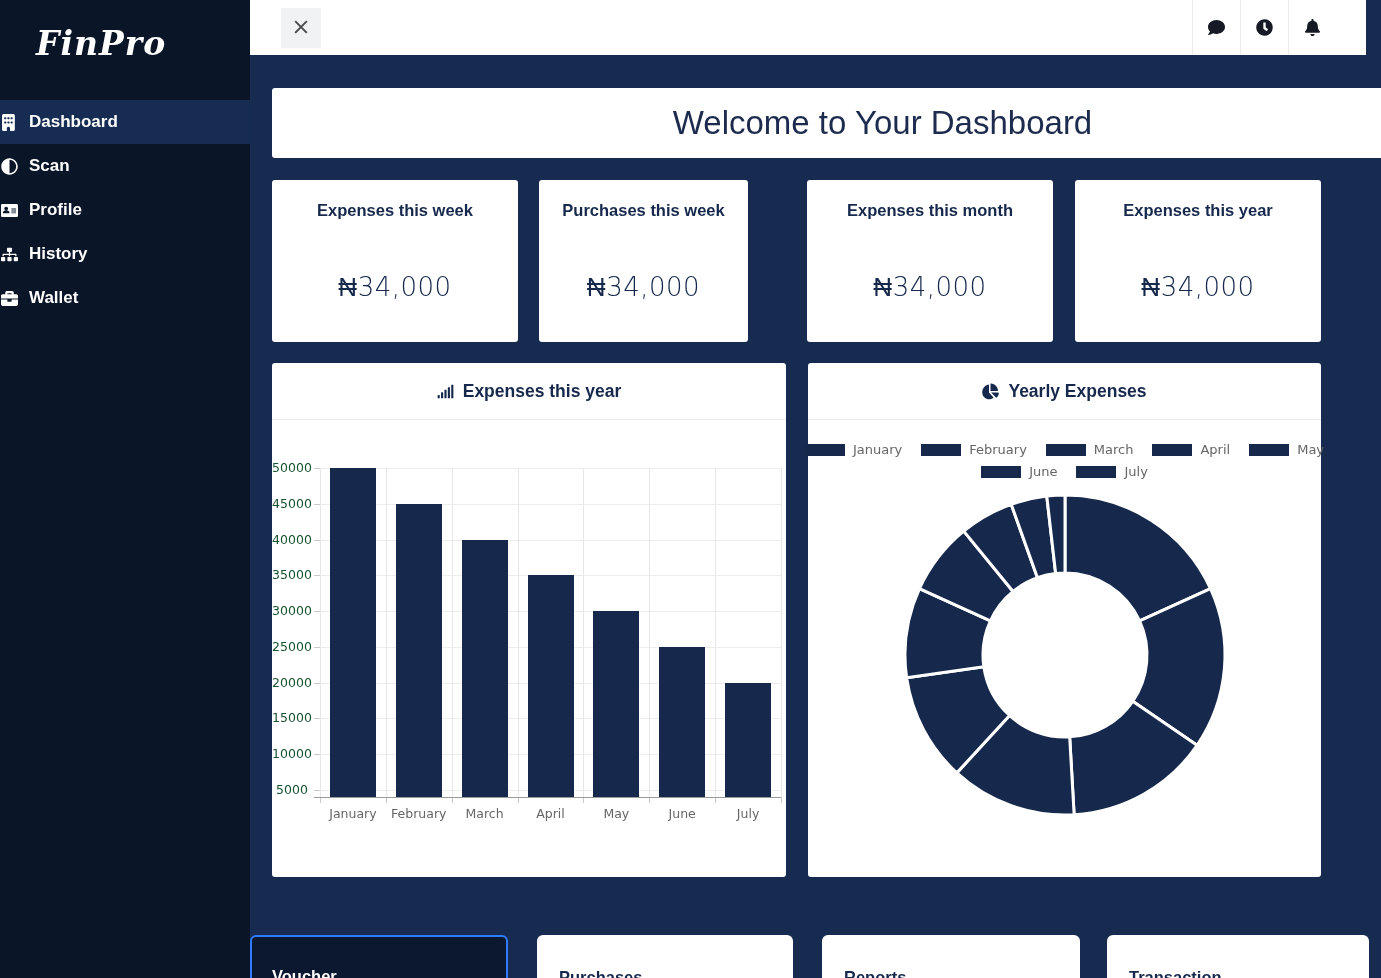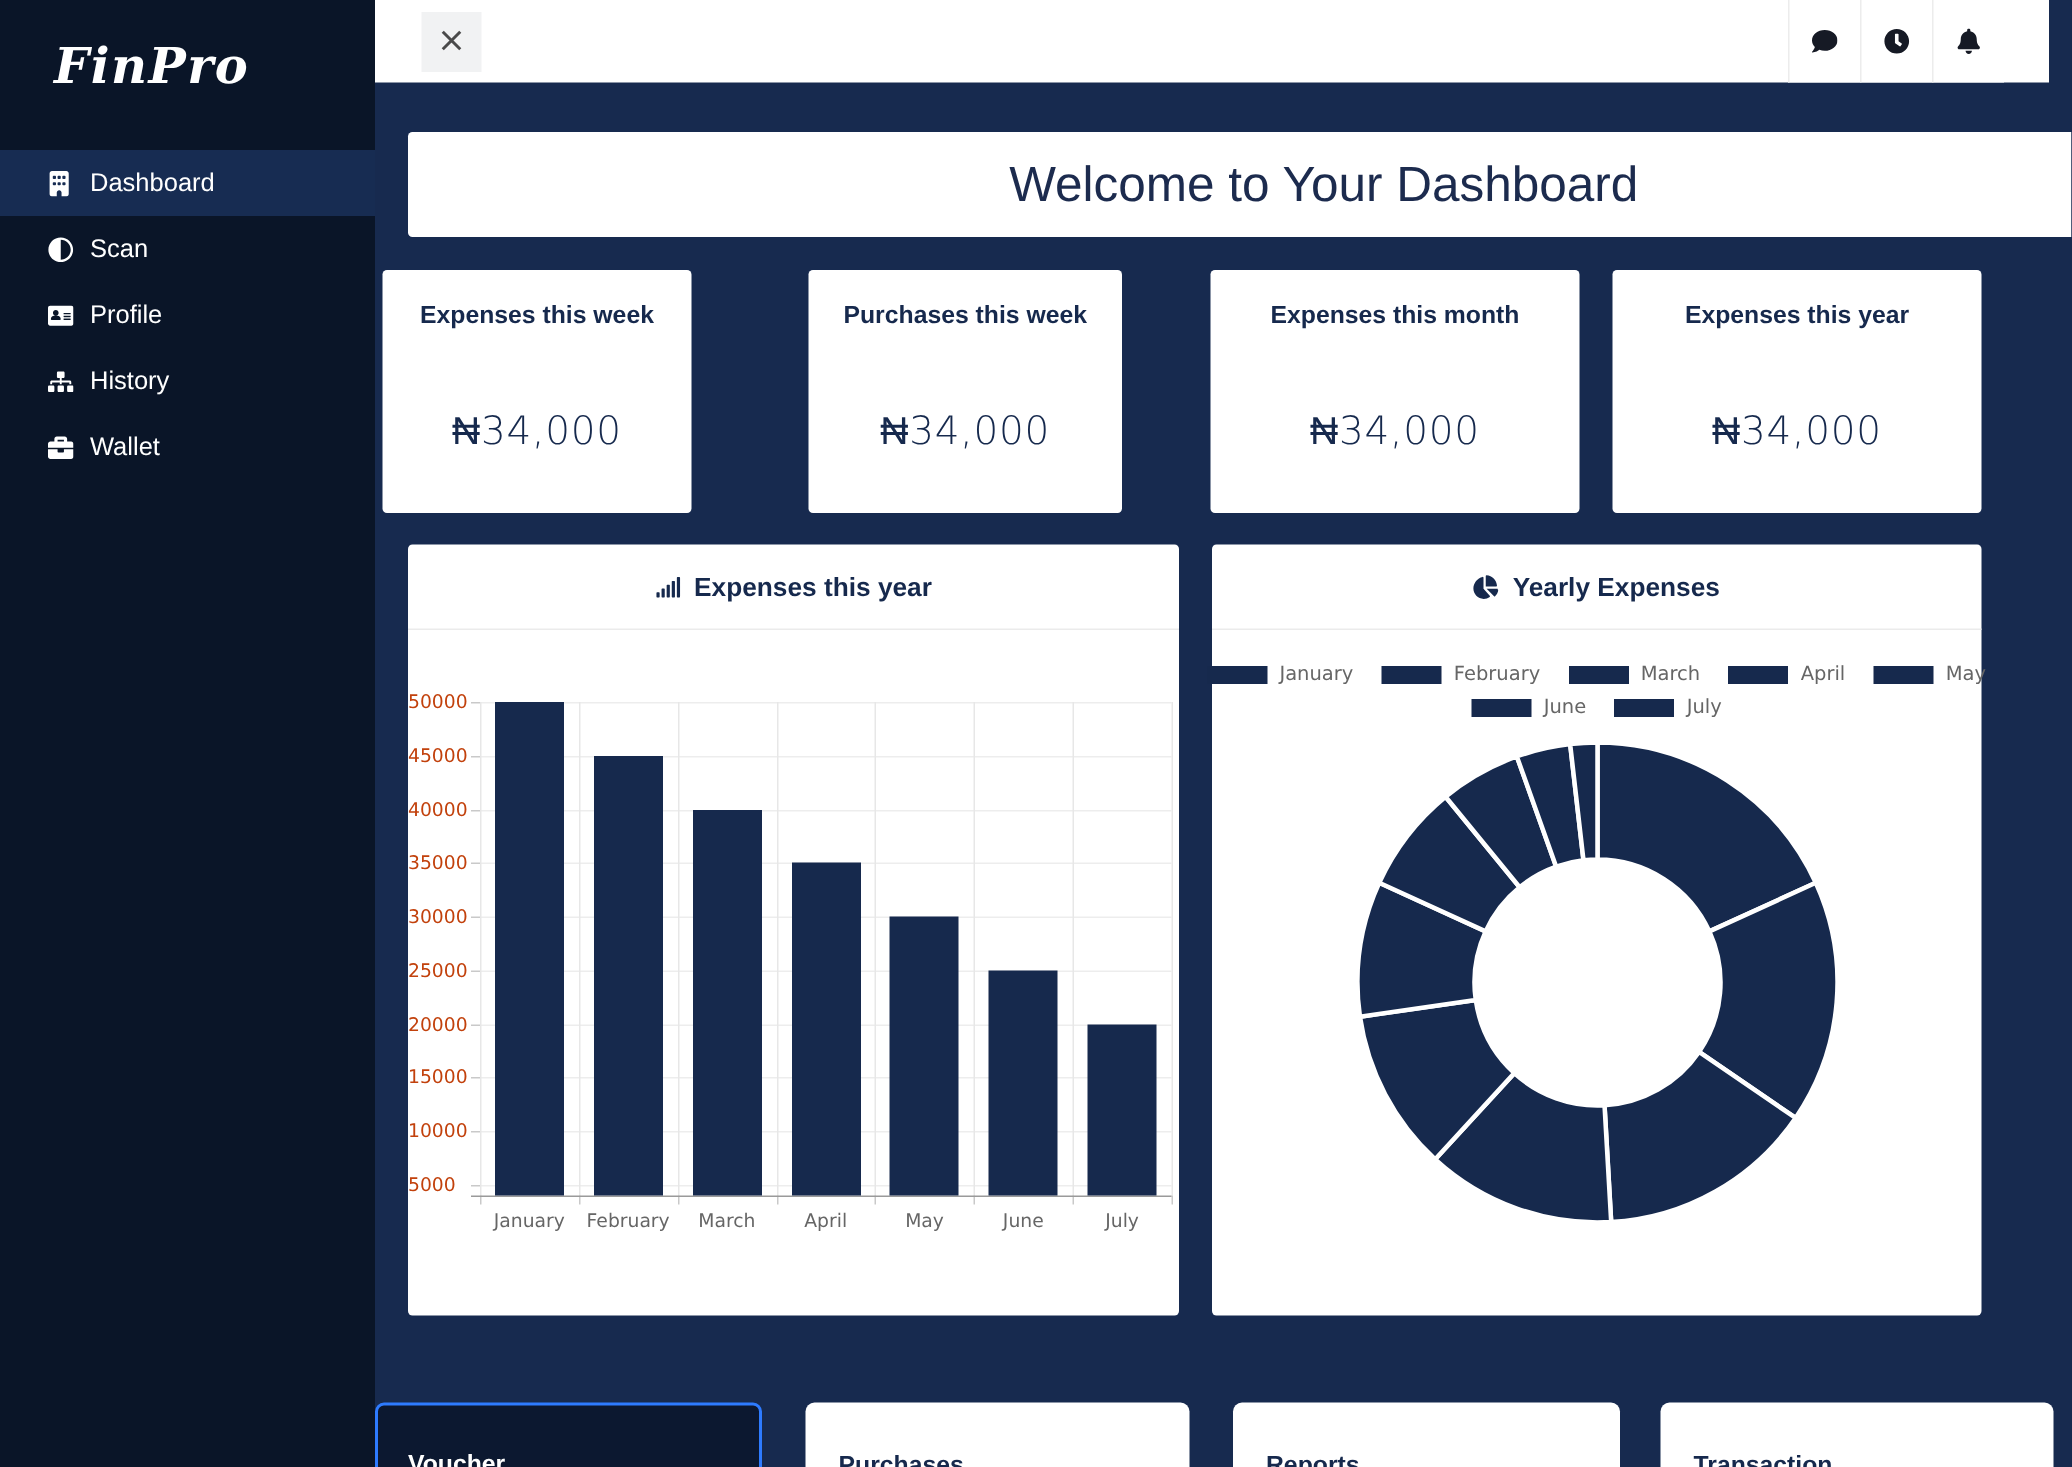--- a/index.html
+++ b/index.html
@@ -5,22 +5,22 @@
   html,body{margin:0;padding:0;background:#172a4f;}
   *{box-sizing:border-box;}
   .app{position:relative;width:1381px;height:978px;overflow:hidden;background:#172a4f;
        font-family:"Liberation Sans","DejaVu Sans",sans-serif;}
 
   
   .sidebar{position:absolute;left:0;top:0;width:250px;height:978px;background:#0a1528;z-index:3;}
   .logo{padding:24px 0 0 36px;color:#fff;font-family:"DejaVu Serif",serif;
         font-style:italic;font-weight:700;font-size:33px;letter-spacing:1px;}
   .menu{position:absolute;left:0;top:100px;width:250px;}
-  .menu-item{height:44px;display:flex;align-items:center;padding-left:31px;gap:11px;
-             color:#fff;font-weight:400;font-size:17px;cursor:pointer;}
+  .menu-item{height:44px;display:flex;align-items:center;gap:11px;
+             color:#fff;font-weight:700;font-size:17px;cursor:pointer;}
   .menu-item.active{background:#172c52;}
   .mi{width:18px;height:18px;display:inline-flex;align-items:center;justify-content:center;flex:0 0 18px;}
   .mi svg{width:17px;height:17px;fill:#ffffff;}
 
   
   .topbar{position:absolute;left:250px;top:0;width:1116px;height:55px;background:#ffffff;z-index:2;}
   .close-btn{position:absolute;left:31px;top:8px;width:40px;height:40px;background:#f1f2f3;
              border:none;display:flex;align-items:center;justify-content:center;cursor:pointer;padding:0;}
   .close-btn svg{width:20px;height:20px;stroke:#4a4a4a;stroke-width:2.4;}
   .topbar-icons{position:absolute;left:942px;top:0;height:55px;display:flex;}
@@ -49,21 +49,21 @@
   .bar-legend{position:absolute;top:80px;left:0;width:100%;display:flex;align-items:center;
               justify-content:center;gap:9px;}
   .bar-swatch{width:36px;height:11px;background:#16294d;border:3px solid #4bc0c0;display:inline-block;}
   .legend-label{font-size:13px;color:#666;font-family:"DejaVu Sans",sans-serif;}
 
   #bar-plot{position:absolute;inset:0;pointer-events:none;}
   #bar-plot .hgrid{position:absolute;height:1px;background:#ededed;}
   #bar-plot .vgrid{position:absolute;width:1px;background:#e7e7e7;}
   #bar-plot .tick{position:absolute;background:#c9c9c9;}
   #bar-plot .baseline{position:absolute;height:1px;background:#9a9a9a;}
-  #bar-plot .ylabel{position:absolute;text-align:left;font-size:12.5px;color:#c2410c;
+  #bar-plot .ylabel{position:absolute;text-align:center;font-size:12.5px;color:#14532d;
                     font-family:"DejaVu Sans",sans-serif;}
   #bar-plot .xlabel{position:absolute;text-align:center;font-size:12.5px;color:#666;
                     font-family:"DejaVu Sans",sans-serif;}
   #bar-plot .bar{position:absolute;background:#16294d;}
 
   #donut-legend{position:absolute;top:79px;left:0;width:100%;display:flex;flex-direction:column;
                 align-items:center;gap:7px;}
   .legend-row{display:flex;align-items:center;justify-content:center;gap:19px;}
   .litem{display:flex;align-items:center;gap:8px;cursor:pointer;}
   .lswatch{width:40px;height:12px;background:#16294d;display:inline-block;}
@@ -152,21 +152,21 @@
       </div>
     </div>
   </header>
 
   <main class="content">
 
     <section class="welcome-card">
       <h1>Welcome to Your Dashboard</h1>
     </section>
 
-    <div class="stat-card" style="left:5px;width:206px;">
+    <div class="stat-card" style="left:22px;width:246px;">
       <div class="stat-title">Expenses this week</div>
       <div class="stat-value">₦34,000</div>
     </div>
     <div class="stat-card" style="left:289px;width:209px;">
       <div class="stat-title">Purchases this week</div>
       <div class="stat-value">₦34,000</div>
     </div>
     <div class="stat-card" style="left:557px;width:246px;">
       <div class="stat-title">Expenses this month</div>
       <div class="stat-value">₦34,000</div>

